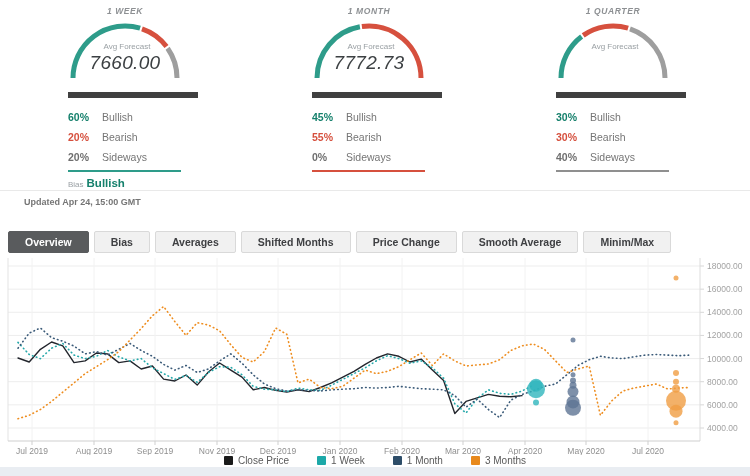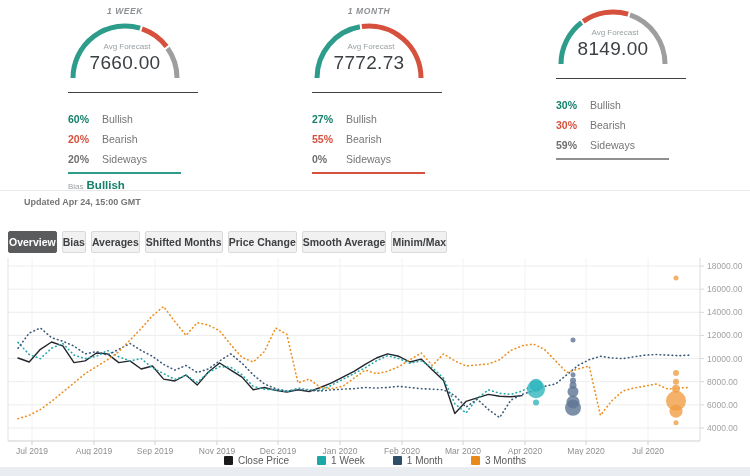--- a/index.html
+++ b/index.html
@@ -15,23 +15,23 @@
     color:#8d9093;letter-spacing:.6px;height:14px;line-height:14px;
   }
   .gauge-wrap{position:relative;width:160px;height:64px;}
   .gauge-wrap svg{display:block;}
   .avg-label{
     position:absolute;left:4px;right:0;top:24px;text-align:center;
     font-size:8px;color:#9aa0a4;
   }
   .avg-value{
     position:absolute;left:0;right:0;top:34px;text-align:center;
-    font-size:19px;color:#3c4043;letter-spacing:.3px;
-  }
-  .rows{margin-left:23px;width:130px;border-top:1px solid #404040;margin-top:10px;padding-top:16px;}
+    font-size:19px;color:#3c4043;letter-spacing:.3px;font-style:italic;
+  }
+  .rows{margin-left:23px;width:130px;border-top:6px solid #404040;margin-top:10px;padding-top:9px;}
   .prow{display:flex;height:20px;align-items:center;font-size:10.5px;}
   .prow .pct{width:34px;font-weight:bold;color:#6f6f6f;}
   .prow .plabel{color:#757575;}
   .bias-underline{margin-left:23px;width:113px;height:2px;margin-top:3px;background:#9e9e9e;}
   .bias-row{margin-left:23px;margin-top:5px;font-size:8px;color:#9aa0a4;}
   .bias-row .bias-val{font-size:11.5px;font-weight:bold;margin-left:3px;color:#6f6f6f;}
   [data-type="bullish"]{color:#15806c !important;}
   [data-type="bearish"]{color:#d6503e !important;}
   [data-type="sideways"]{color:#6f6f6f !important;}
   .bias-underline[data-type="bullish"]{background:#2e9c8a;}
@@ -39,21 +39,21 @@
   .bias-underline[data-type="sideways"]{background:#8f8f8f;}
 
   .section-divider{position:absolute;left:0;right:0;top:190px;height:1px;background:#e9e9e9;}
   .updated{position:absolute;left:24px;top:197px;font-size:9px;color:#757575;font-weight:bold;}
 
   
   .tabbar{position:absolute;left:8px;top:231px;display:flex;gap:5px;}
   .tab{
     font-family:inherit;font-size:10.5px;font-weight:bold;color:#3f4043;
     background:#f1f1f1;border:1px solid #d9d9d9;border-radius:2px;
-    padding:4px 0;line-height:12px;cursor:pointer;white-space:nowrap;
+    padding:4px 16px;line-height:12px;cursor:pointer;white-space:nowrap;
   }
   .tab.active{background:#595b5d;border-color:#595b5d;color:#ffffff;}
 
   
   #chart{position:absolute;left:0;top:250px;}
   .legend{
     position:absolute;left:0;right:0;top:455px;display:flex;justify-content:center;
     gap:28px;font-size:10px;color:#5a5a5a;align-items:center;
   }
   .legend .litem{display:flex;align-items:center;gap:5px;cursor:pointer;}
@@ -99,56 +99,56 @@
   <div class="gauge-wrap">
     <svg class="gauge" width="160" height="64">
         <path d="M 28.0 60.0 A 52 52 0 0 1 70.9 8.8" fill="none" stroke="#2e9c8a" stroke-width="5"></path>
         <path d="M 72.9 8.5 A 52 52 0 0 1 132.0 60.0" fill="none" stroke="#d6503e" stroke-width="5"></path>
       </svg>
     <div class="avg-label">Avg Forecast</div>
     <div class="avg-value">7772.73</div>
   </div>
   <div class="rows">
     <div class="prow">
-      <span class="pct" data-type="bullish">27%</span>
+      <span class="pct" data-type="bullish">45%</span>
       <span class="plabel">Bullish</span>
     </div>
     <div class="prow">
       <span class="pct" data-type="bearish">55%</span>
       <span class="plabel">Bearish</span>
     </div>
     <div class="prow">
       <span class="pct">0%</span>
       <span class="plabel">Sideways</span>
     </div>
   </div>
   <div class="bias-underline" data-type="bearish"></div>
 </div>
 
 <div class="panel" style="left:533px">
+  <div class="g-title">1 QUARTER</div>
   <div class="gauge-wrap">
     <svg class="gauge" width="160" height="64">
         <path d="M 28.0 60.0 A 52 52 0 0 1 48.6 18.5" fill="none" stroke="#2e9c8a" stroke-width="5"></path>
         <path d="M 50.2 17.4 A 52 52 0 0 1 95.1 10.2" fill="none" stroke="#d6503e" stroke-width="5"></path>
         <path d="M 97.0 10.9 A 52 52 0 0 1 132.0 60.0" fill="none" stroke="#9e9e9e" stroke-width="5"></path>
       </svg>
     <div class="avg-label">Avg Forecast</div>
-    <div class="avg-value">8149.00</div>
   </div>
   <div class="rows">
     <div class="prow">
       <span class="pct" data-type="bullish">30%</span>
       <span class="plabel">Bullish</span>
     </div>
     <div class="prow">
       <span class="pct" data-type="bearish">30%</span>
       <span class="plabel">Bearish</span>
     </div>
     <div class="prow">
-      <span class="pct">59%</span>
+      <span class="pct">40%</span>
       <span class="plabel">Sideways</span>
     </div>
   </div>
   <div class="bias-underline" data-type="sideways"></div>
 </div>
 
 <div class="section-divider"></div>
 <div class="updated">Updated Apr 24, 15:00 GMT</div>
 
 <div class="tabbar">

